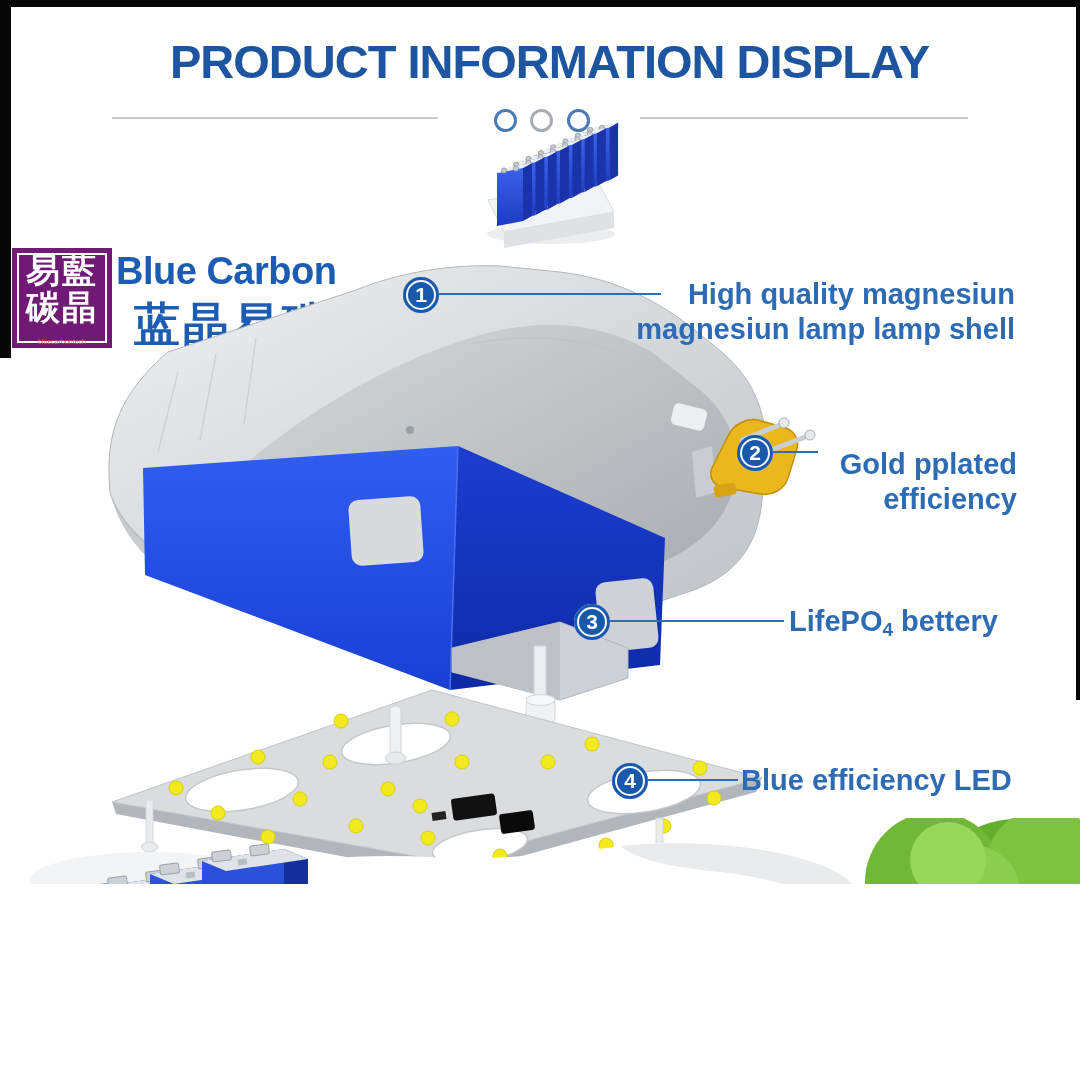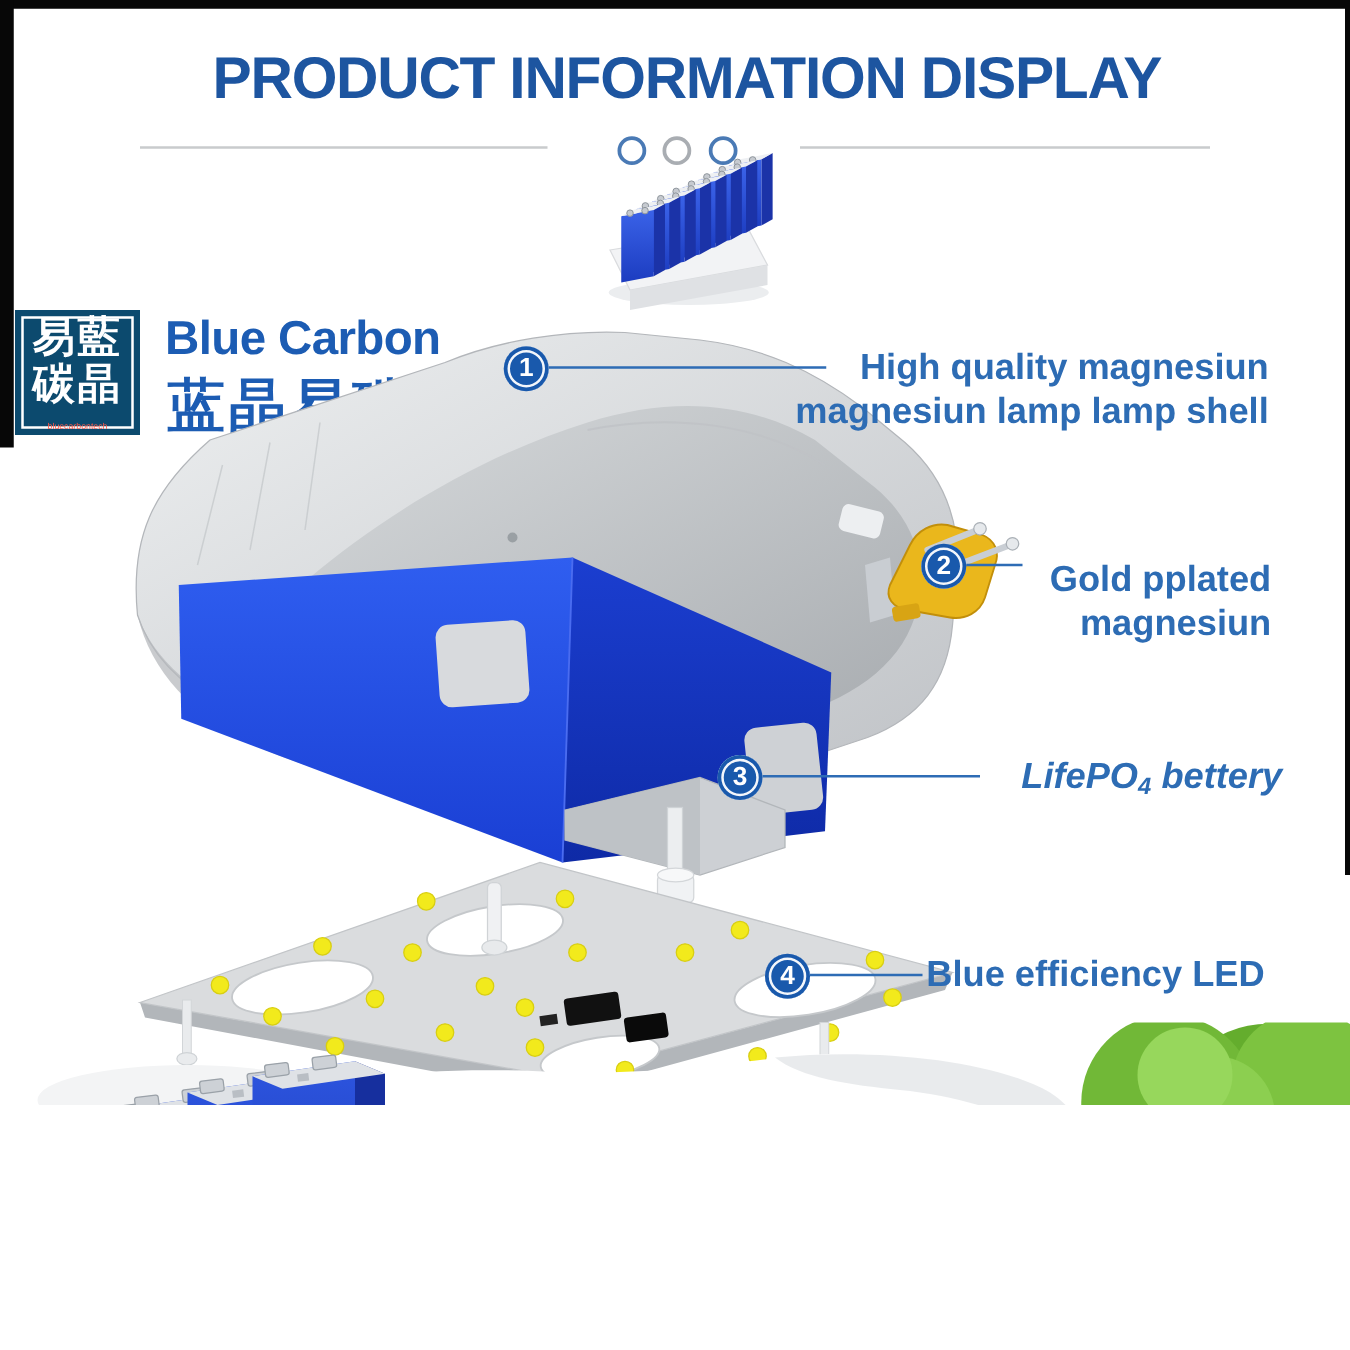--- a/index.html
+++ b/index.html
@@ -20,41 +20,41 @@
     font-size:47px;font-weight:800;letter-spacing:-1px;color:#1d55a0;
   }
   .divline{position:absolute;top:117px;border-top:2px solid #c9cbcd;}
   .divline.l{left:112px;width:326px;}
   .divline.r{left:640px;width:328px;}
   .divcirc{position:absolute;top:109px;width:17px;height:17px;border-radius:50%;border:3px solid;background:#fff;}
   .dc1{left:494px;border-color:#4a7ab5;}
   .dc2{left:530px;border-color:#a9adb2;}
   .dc3{left:567px;border-color:#4a7ab5;}
   
-  .seal{position:absolute;left:12px;top:248px;width:100px;height:100px;background:#0c4a6e;}
+  .seal{position:absolute;left:12px;top:248px;width:100px;height:100px;background:#701a75;}
   .seal-inner{position:absolute;left:5px;top:5px;right:5px;bottom:5px;border:2.5px solid #ffffff;}
   .seal-chars{position:absolute;left:0;top:4px;width:100%;text-align:center;color:#ffffff;
     font-weight:700;font-size:34px;line-height:37px;letter-spacing:2px;}
   .seal-footer{position:absolute;left:8px;right:8px;bottom:3px;font-size:7px;color:#ff5948;
     text-align:center;white-space:nowrap;overflow:hidden;}
-  .brand-name{position:absolute;left:132px;top:250px;font-size:38px;font-weight:700;
+  .brand-name{position:absolute;left:116px;top:250px;font-size:38px;font-weight:700;
     letter-spacing:-0.5px;color:#1c5cb3;}
   .brand-cn{position:absolute;left:134px;top:294px;font-size:46px;font-weight:700;
     letter-spacing:3px;color:#1c5cb3;}
   
   .badge{position:absolute;width:36px;height:36px;border-radius:50%;background:#1959ac;
     color:#fff;font-weight:700;font-size:21px;display:flex;align-items:center;justify-content:center;
     box-shadow:inset 0 0 0 3px #1959ac, inset 0 0 0 5px rgba(255,255,255,.95);z-index:3;}
   .lead{position:absolute;border-top:2px solid #2e6cb5;z-index:3;}
   .ctext{position:absolute;color:#2d6cb4;font-size:29px;font-weight:600;line-height:35px;z-index:3;}
   .ctext.right{text-align:right;}
   .sub4{font-size:19px;position:relative;top:5px;}
   .b1{left:403px;top:277px;} .l1{left:439px;top:293px;width:222px;} .t1{top:277px;right:84px;width:430px;}
   .b2{left:737px;top:435px;} .l2{left:773px;top:451px;width:45px;} .t2{top:447px;right:82px;width:300px;}
-  .b3{left:574px;top:604px;} .l3{left:610px;top:620px;width:174px;} .t3{top:604px;left:817px;font-style:italic;}
+  .b3{left:574px;top:604px;} .l3{left:610px;top:620px;width:174px;} .t3{top:604px;left:789px;}
   .b4{left:612px;top:763px;} .l4{left:648px;top:779px;width:90px;} .t4{top:763px;left:741px;}
   .b5{left:619px;top:970px;} .l5{left:655px;top:986px;width:158px;} .t5{top:970px;left:816px;}
   
   .art{position:absolute;left:0;top:0;z-index:1;}
   .treelayer{position:absolute;left:840px;top:818px;width:240px;height:262px;z-index:4;}
   .framelayer{z-index:6;}
 </style>
 </head>
 <body>
 
@@ -255,21 +255,21 @@
   <div class="lead l1"></div>
   <div class="ctext right t1">
     <div>High quality magnesiun</div>
     <div>magnesiun lamp lamp shell</div>
   </div>
 
   <div class="badge b2">2</div>
   <div class="lead l2"></div>
   <div class="ctext right t2">
     <div>Gold pplated</div>
-    <div>magnesiun</div>
+    <div>efficiency</div>
   </div>
 
   <div class="badge b3">3</div>
   <div class="lead l3"></div>
   <div class="ctext t3"><span>LifePO</span><span class="sub4">4</span><span> bettery</span></div>
 
   <div class="badge b4">4</div>
   <div class="lead l4"></div>
   <div class="ctext t4">Blue efficiency LED</div>
 

